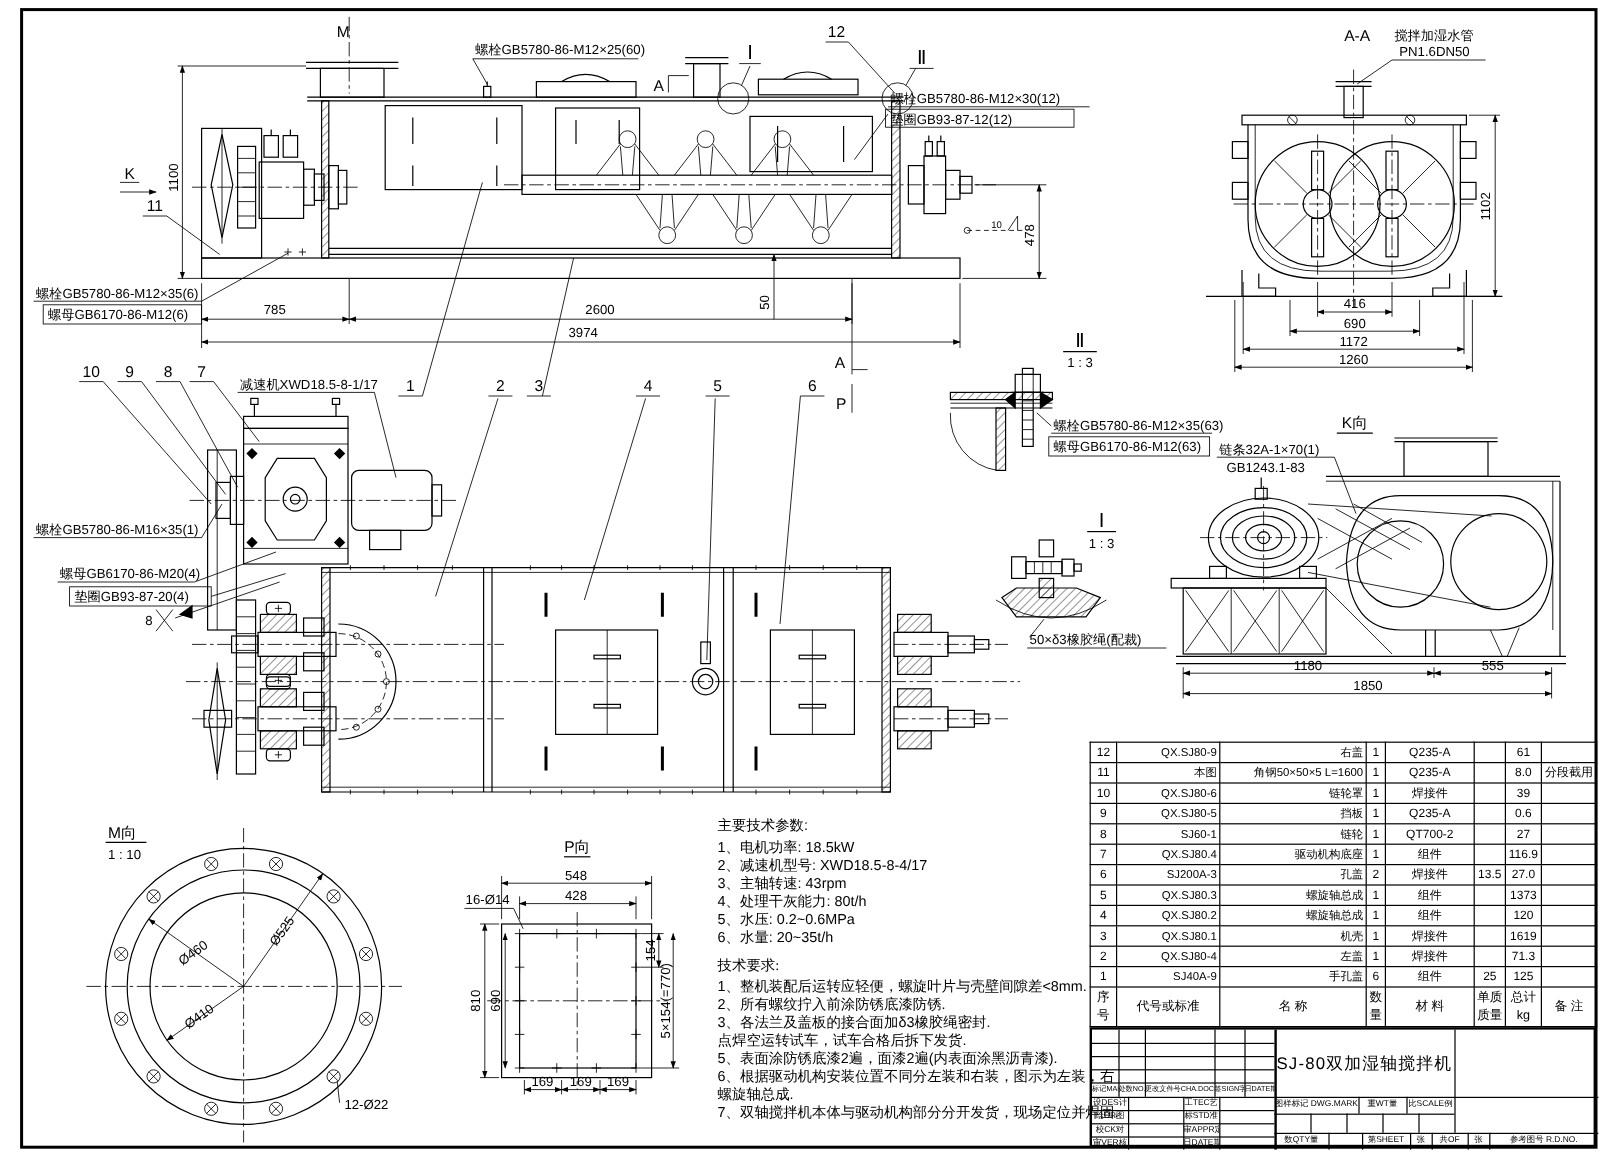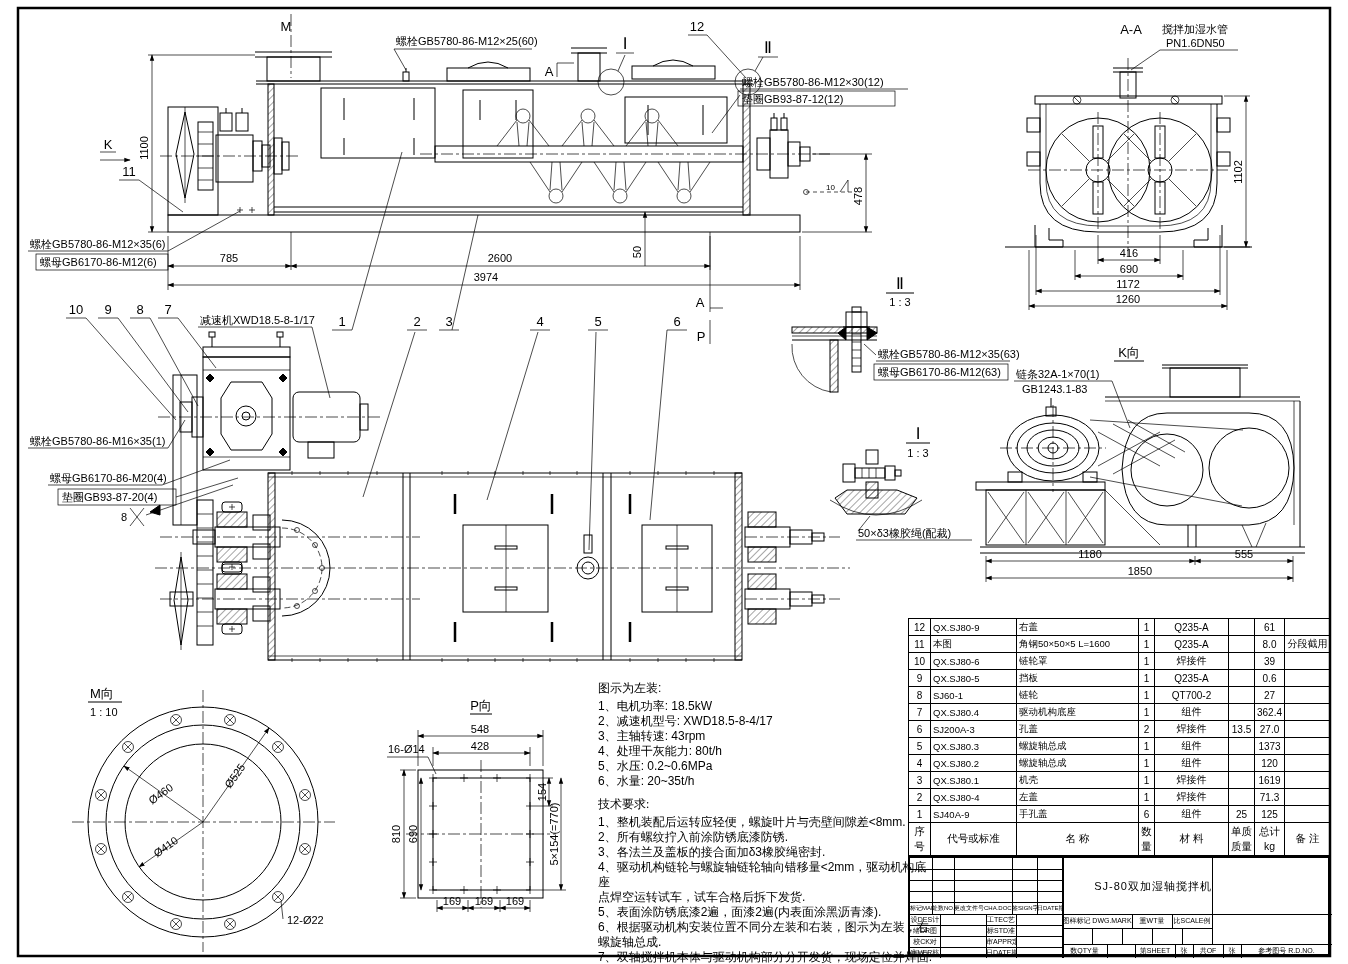--- a/index.html
+++ b/index.html
@@ -15,29 +15,29 @@
   .f13{font-size:13px;} .f16{font-size:16px;font-family:"Liberation Serif",serif;}
   .mid{text-anchor:middle;}
   
   #tech{position:absolute;left:598px;top:681px;width:340px;font-size:12px;line-height:15px;}
   #tech .ttl{margin-bottom:3px;}
   #tech .gap{margin-top:8px;margin-bottom:3px;font-family:Liberation Serif, serif;}
   
   #bom{position:absolute;left:908px;top:618px;width:422px;border-collapse:collapse;table-layout:fixed;}
   #bom td{border:1px solid #000;height:16px;font-size:10px;padding:0 2px;text-align:center;
           overflow:hidden;white-space:nowrap;}
-  #bom td.l{text-align:left;font-size:9.5px;}
+  #bom td.l{text-align:right;font-size:9.5px;}
   #bom tr.hdr td{height:32px;font-size:10.5px;}
   #bom .two div{line-height:15px;}
   
   #tb{position:absolute;left:908px;top:856px;width:422px;height:100px;border:2px solid #000;box-sizing:border-box;}
   #tb .ln{position:absolute;background:#000;}
   #tb .tx{position:absolute;font-size:7px;line-height:10px;text-align:center;white-space:nowrap;overflow:hidden;}
   #tb .tiny{font-size:6px;}
-  #tb .big{font-size:11px;line-height:52px;letter-spacing:1px;text-align:right;}
+  #tb .big{font-size:14px;line-height:52px;letter-spacing:1px;}
 </style>
 </head>
 <body>
 
 <div id="sheet">
 
 <svg width="1348" height="964" viewBox="0 0 1348 964">
 <defs>
   <pattern id="h" patternUnits="userSpaceOnUse" width="5" height="5" patternTransform="rotate(45)">
     <line x1="0" y1="0" x2="0" y2="5" stroke="#000" stroke-width="0.7"></line>
@@ -646,32 +646,31 @@
   <text x="484" y="905" class="f11 mid">169</text>
   <text x="515" y="905" class="f11 mid">169</text>
 
   <text transform="translate(163,797) rotate(-35)" class="f11 mid">Ø460</text>
   <text transform="translate(238,778) rotate(-55)" class="f11 mid">Ø525</text>
   <text transform="translate(168,850) rotate(-35)" class="f11 mid">Ø410</text>
 </g>
 </svg>
 
 <div id="tech">
-  <div class="ttl">图示为左装:</div>
+  <div class="ttl">主要技术参数:</div>
   <div>1、电机功率: 18.5kW</div>
   <div>2、减速机型号: XWD18.5-8-4/17</div>
   <div>3、主轴转速: 43rpm</div>
   <div>4、处理干灰能力: 80t/h</div>
   <div>5、水压: 0.2~0.6MPa</div>
   <div>6、水量: 20~35t/h</div>
   <div class="ttl gap">技术要求:</div>
   <div>1、整机装配后运转应轻便，螺旋叶片与壳壁间隙差&lt;8mm.</div>
   <div>2、所有螺纹拧入前涂防锈底漆防锈.</div>
   <div>3、各法兰及盖板的接合面加δ3橡胶绳密封.</div>
-  <div>4、驱动机构链轮与螺旋轴链轮轴向错移量&lt;2mm，驱动机构底座</div>
   <div>点焊空运转试车，试车合格后拆下发货.</div>
   <div>5、表面涂防锈底漆2遍，面漆2遍(内表面涂黑沥青漆).</div>
   <div>6、根据驱动机构安装位置不同分左装和右装，图示为左装，右</div>
   <div>螺旋轴总成.</div>
   <div>7、双轴搅拌机本体与驱动机构部分分开发货，现场定位并焊固.</div>
 </div>
 
 <table id="bom">
   <colgroup>
         <col style="width:22px">
@@ -734,21 +733,21 @@
           <td>27</td>
           <td></td>
         </tr>
     <tr>
           <td>7</td>
           <td class="l">QX.SJ80.4</td>
           <td class="l">驱动机构底座</td>
           <td>1</td>
           <td>组件</td>
           <td></td>
-          <td>362.4</td>
+          <td>116.9</td>
           <td></td>
         </tr>
     <tr>
           <td>6</td>
           <td class="l">SJ200A-3</td>
           <td class="l">孔盖</td>
           <td>2</td>
           <td>焊接件</td>
           <td>13.5</td>
           <td>27.0</td>

